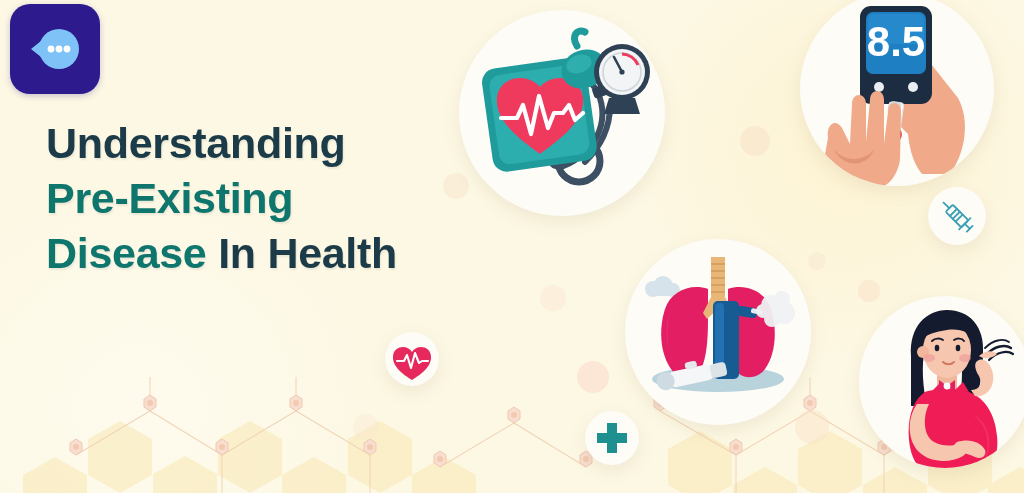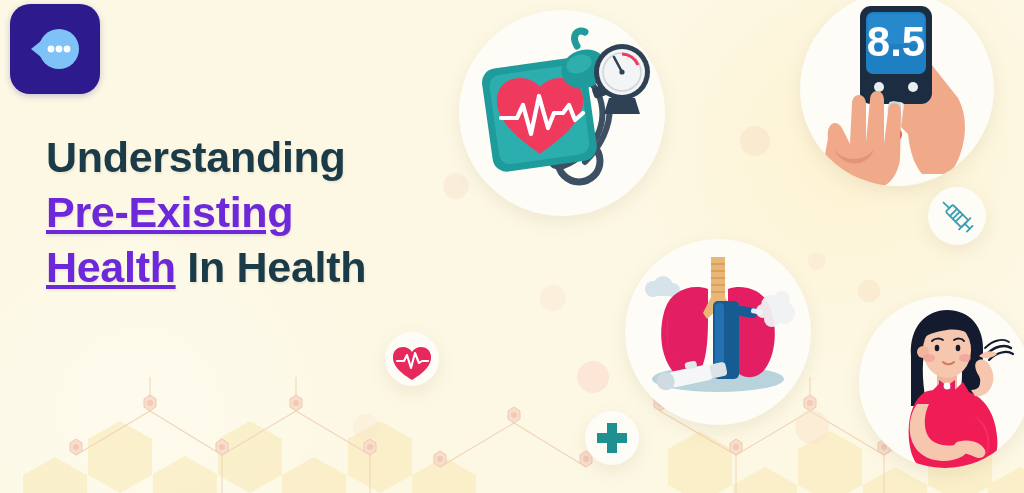--- a/index.html
+++ b/index.html
@@ -34,28 +34,28 @@
 
   
   #logo{
     position:absolute; left:10px; top:4px; width:90px; height:90px;
     background:#2d1b8e; border-radius:20px;
     box-shadow:0 2px 6px rgba(45,27,142,.25);
   }
 
   
   #headline{
-    position:absolute; left:46px; top:130px; width:470px;
+    position:absolute; left:46px; top:116px; width:470px;
     font-size:43px; line-height:1.28; font-weight:bold;
     letter-spacing:-0.3px;
     color:#1b3b48;
     text-shadow:1px 2px 2px rgba(0,0,0,.07);
   }
   .hl-line{ display:block; white-space:nowrap; }
-  .accent{ color:#6d28d9;text-decoration:underline; }
+  .accent{ color:#0f766e; }
 
   
   .bubble{
     position:absolute; border-radius:50%;
     background:#fdfcf7;
     box-shadow:0 6px 18px rgba(120,100,60,.10);
     display:flex; align-items:center; justify-content:center;
     overflow:hidden;
   }
   #bubble-bp      { left:459px; top:10px;  width:206px; height:206px; }
@@ -150,21 +150,21 @@
       <circle cx="49" cy="45" r="20" fill="#7ec2f7"></circle>
       <circle cx="41" cy="45" r="3.4" fill="#ffffff"></circle>
       <circle cx="49" cy="45" r="3.4" fill="#ffffff"></circle>
       <circle cx="57" cy="45" r="3.4" fill="#ffffff"></circle>
     </svg>
   </div>
 
   <h1 id="headline">
     <span class="hl-line">Understanding</span>
     <span class="hl-line accent">Pre-Existing</span>
-    <span class="hl-line"><span class="accent">Health</span><span> In Health</span></span>
+    <span class="hl-line"><span class="accent">Disease</span><span> In Health</span></span>
   </h1>
 
   <div class="bubble" id="bubble-bp">
     <svg width="206" height="206" viewBox="0 0 206 206">
 
       <path d="M118 62 C150 80,150 118,128 140 C110 158,96 160,92 152" fill="none" stroke="#3c4f63" stroke-width="6" stroke-linecap="round"></path>
       <path d="M151 96 C151 120,140 138,126 152" fill="none" stroke="#3c4f63" stroke-width="6" stroke-linecap="round"></path>
       <circle cx="120" cy="151" r="21" fill="none" stroke="#3c4f63" stroke-width="7"></circle>
 
       <g transform="rotate(-8 85 105)">

